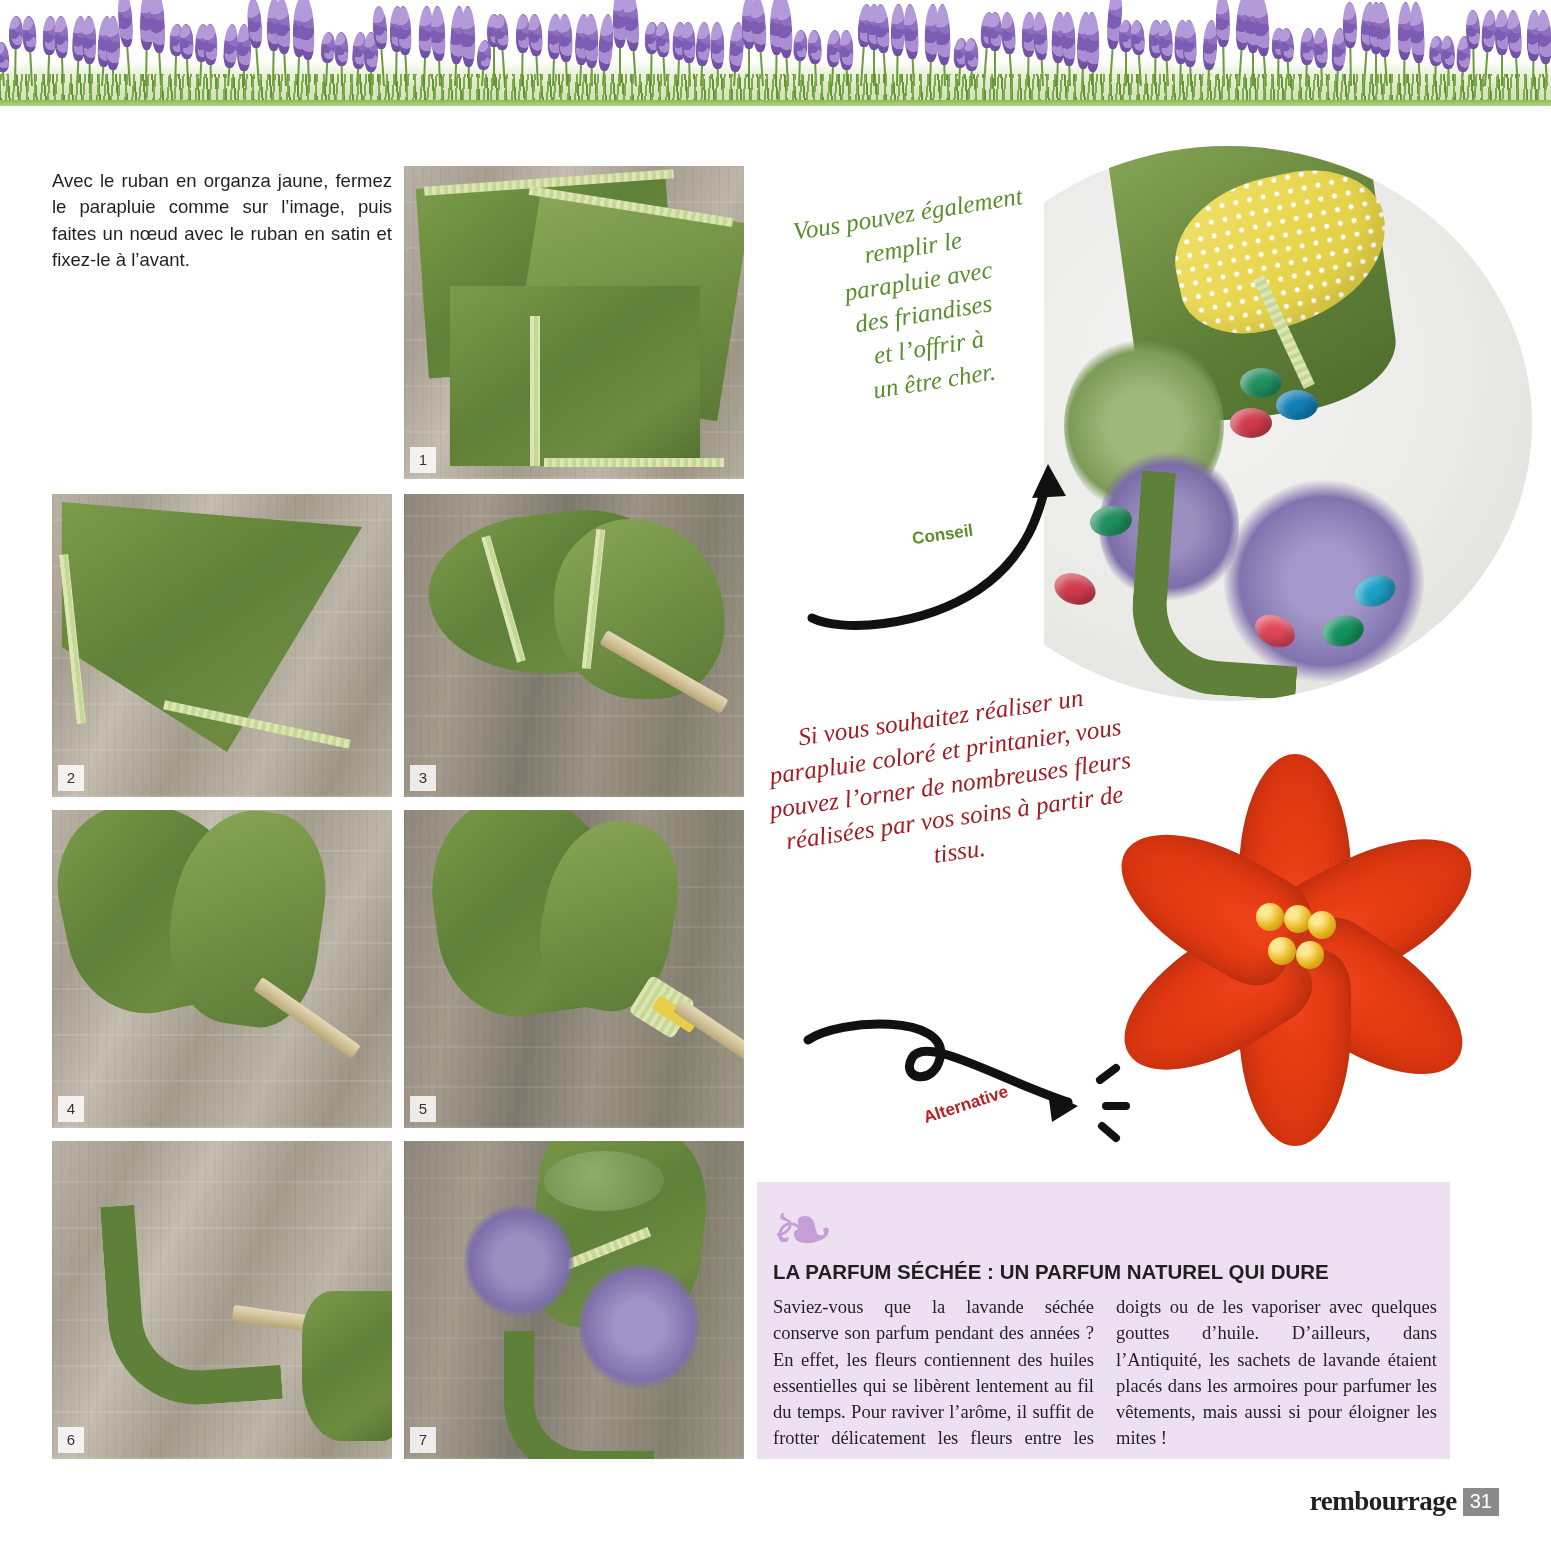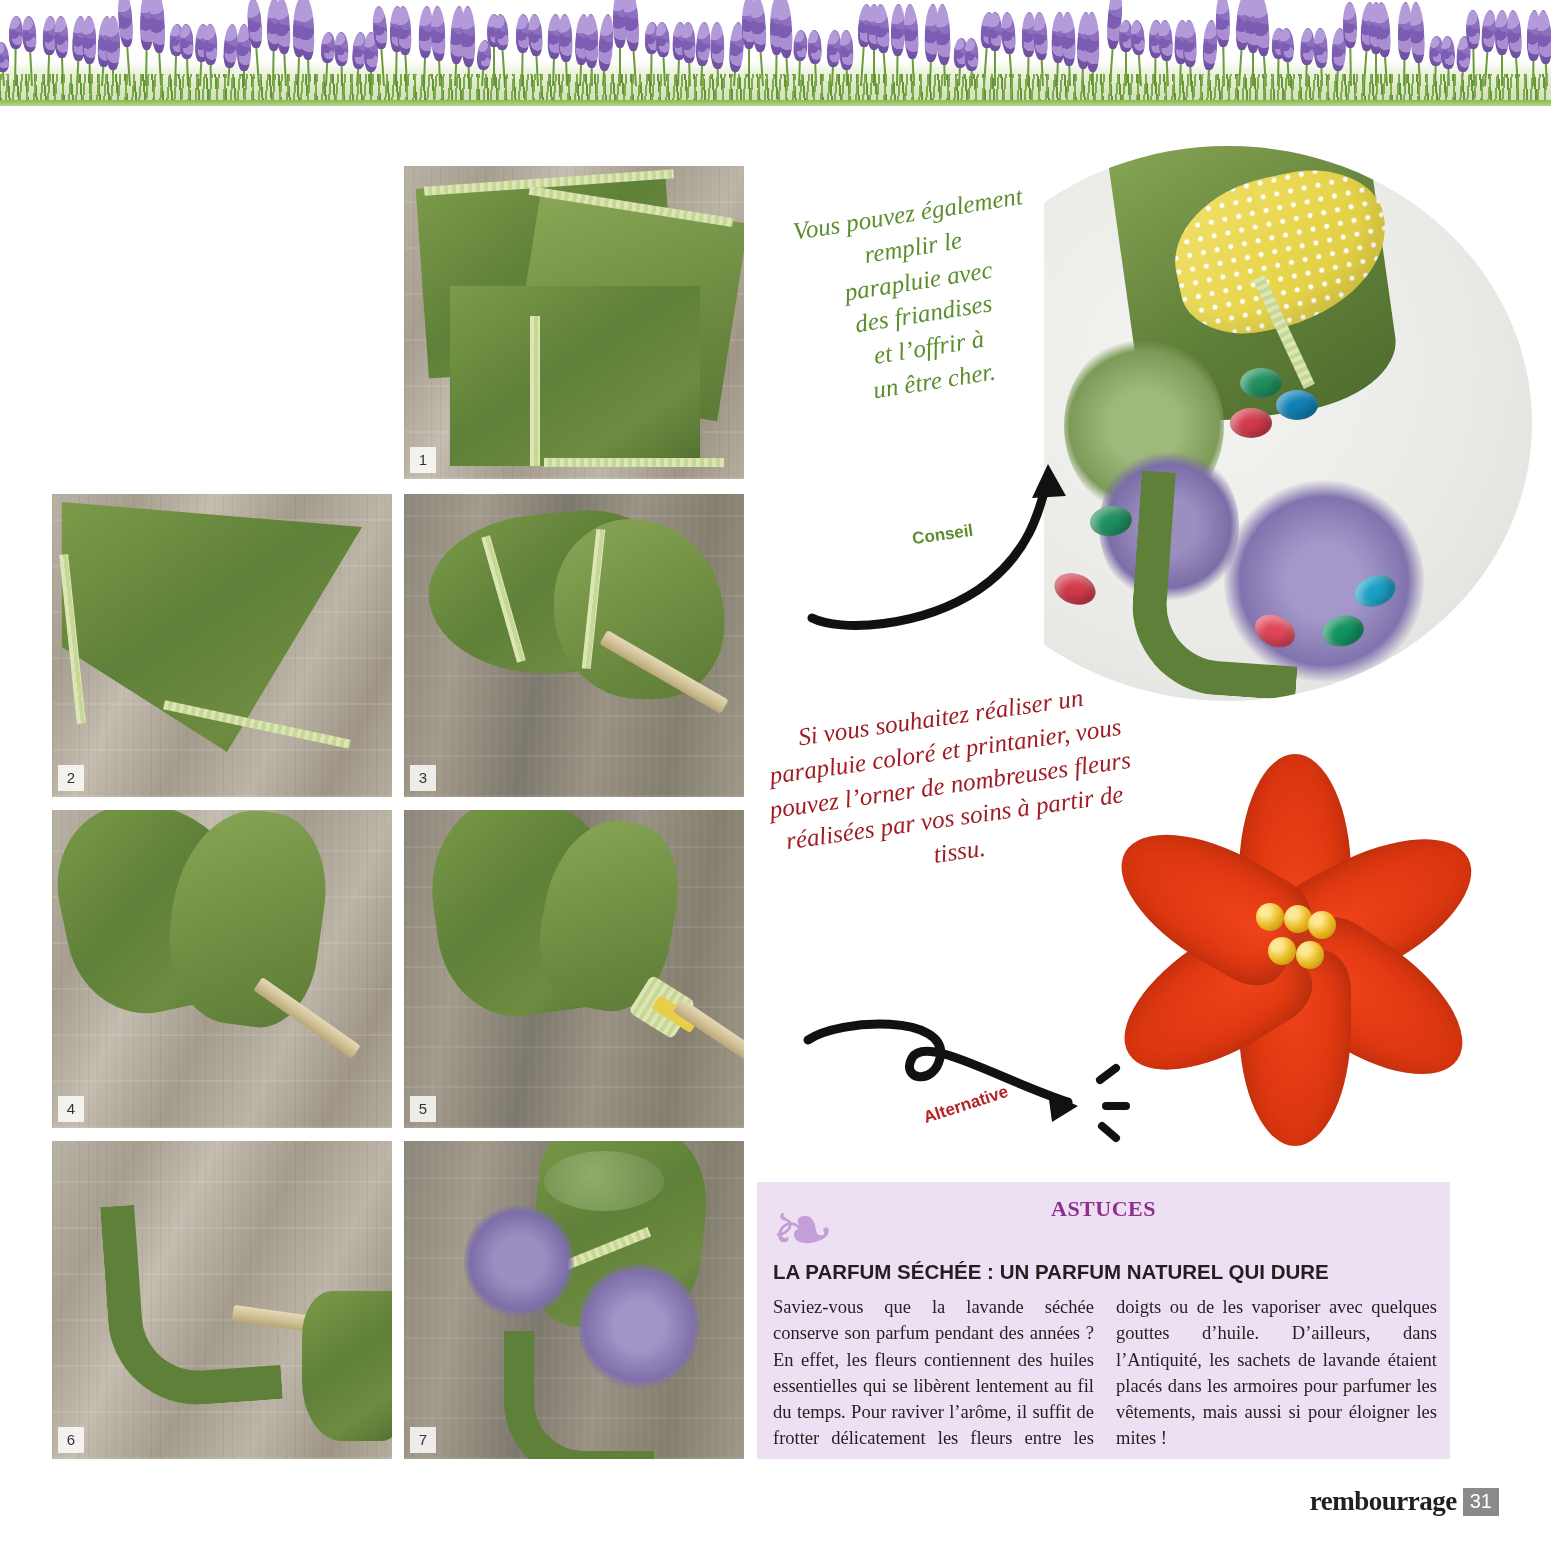--- a/index.html
+++ b/index.html
@@ -823,20 +823,21 @@
           <div class="stem" style="height: 76px;"></div>
           <div class="head" style="height: 54px; bottom: 22px;"></div>
         </div>
       </div>
     <div class="lav-grassline"></div>
     <div class="lav-base"></div>
     <div class="lav-bottom-fade"></div>
   </div>
 
   <div class="instr">
+    <p><span>Avec le ruban en organza jaune, fermez le parapluie comme sur l’image, puis faites un nœud avec le ruban en satin et fixez-le à l’avant.</span></p>
   </div>
 
   <div class="photo" style="left:404px; top:166px; width:340px; height:313px;">
     <div class="wood"></div>
     <div class="felt" style="left:18px; top:14px; width:250px; height:190px; transform:rotate(-4deg);"></div>
     <div class="lace" style="left:20px; top:12px; width:250px; height:9px; transform:rotate(-4deg);"></div>
     <div class="felt light" style="left:120px; top:40px; width:210px; height:200px; transform:rotate(9deg);"></div>
     <div class="lace" style="left:124px; top:36px; width:206px; height:9px; transform:rotate(9deg);"></div>
     <div class="felt" style="left:46px; top:120px; width:250px; height:180px;"></div>
     <div class="lace" style="left:126px; top:150px; width:10px; height:150px;"></div>
@@ -962,21 +963,20 @@
   </div>
   <div class="badge-alt">Alternative</div>
   <svg class="arrow-svg" style="left:800px; top:1010px;" width="340" height="140" viewBox="0 0 340 140">
     <path d="M8 30 C 40 8, 150 4, 140 48 C 134 76, 100 70, 112 48 C 126 24, 200 70, 268 92" fill="none" stroke="#111" stroke-width="9" stroke-linecap="round"></path>
     <path d="M278 96 L 248 82 L 252 112 Z" fill="#111"></path>
     <path d="M300 70 L 316 58 M306 96 L 326 96 M302 116 L 316 128" stroke="#111" stroke-width="8" stroke-linecap="round" fill="none"></path>
   </svg>
 
   <div class="astuces">
     <div class="astuces-orn">❧</div>
-    <div class="astuces-title">ASTUCES</div>
     <div class="astuces-sub">LA PARFUM SÉCHÉE : UN PARFUM NATUREL QUI DURE</div>
     <div class="astuces-cols">Saviez-vous que la lavande séchée conserve son parfum pendant des années ? En effet, les fleurs contiennent des huiles essentielles qui se libèrent lentement au fil du temps. Pour raviver l’arôme, il suffit de frotter délicatement les fleurs entre les doigts ou de les vaporiser avec quelques gouttes d’huile. D’ailleurs, dans l’Antiquité, les sachets de lavande étaient placés dans les armoires pour parfumer les vêtements, mais aussi si pour éloigner les mites !</div>
   </div>
 
   <div class="footer">
     <span class="brand">rembourrage</span>
     <span class="pageno">31</span>
   </div>
 
 </div>

